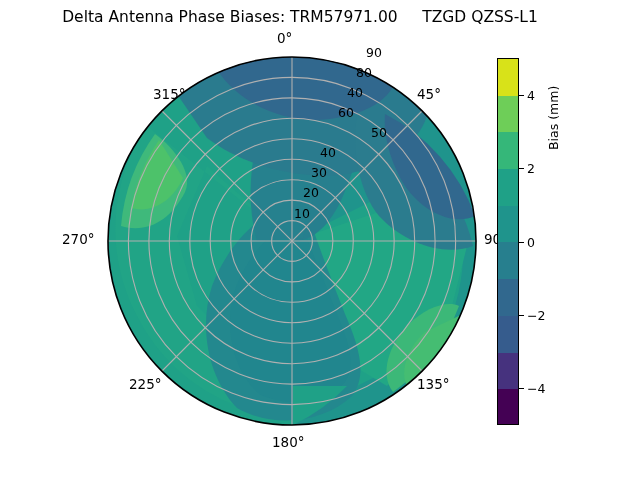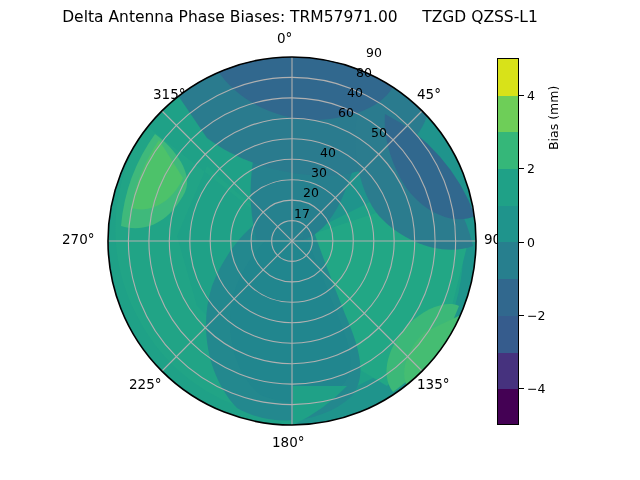--- a/index.html
+++ b/index.html
@@ -146,21 +146,21 @@
       <g stroke="#b0b0b0" stroke-width="1.1">
         <line x1="185" y1="1" x2="185" y2="369"></line>
         <line x1="1" y1="185" x2="369" y2="185"></line>
         <line x1="55" y1="55" x2="315" y2="315"></line>
         <line x1="315" y1="55" x2="55" y2="315"></line>
       </g>
 
       <circle cx="185" cy="185" r="184" fill="none" stroke="#000000" stroke-width="1.6"></circle>
     </svg>
 
-    <div class="rad" style="left:187px;top:150px;">17</div>
+    <div class="rad" style="left:187px;top:150px;">10</div>
     <div class="rad" style="left:196px;top:129px;">20</div>
     <div class="rad" style="left:204px;top:109px;">30</div>
     <div class="rad" style="left:213px;top:89px;">40</div>
     <div class="rad" style="left:222px;top:69px;margin-left:42px;">50</div>
     <div class="rad" style="left:231px;top:49px;">60</div>
     <div class="rad" style="left:240px;top:29px;">40</div>
     <div class="rad" style="left:249px;top:9px;">80</div>
     <div class="rad" style="left:259px;top:-11px;">90</div>
   </div>
 

